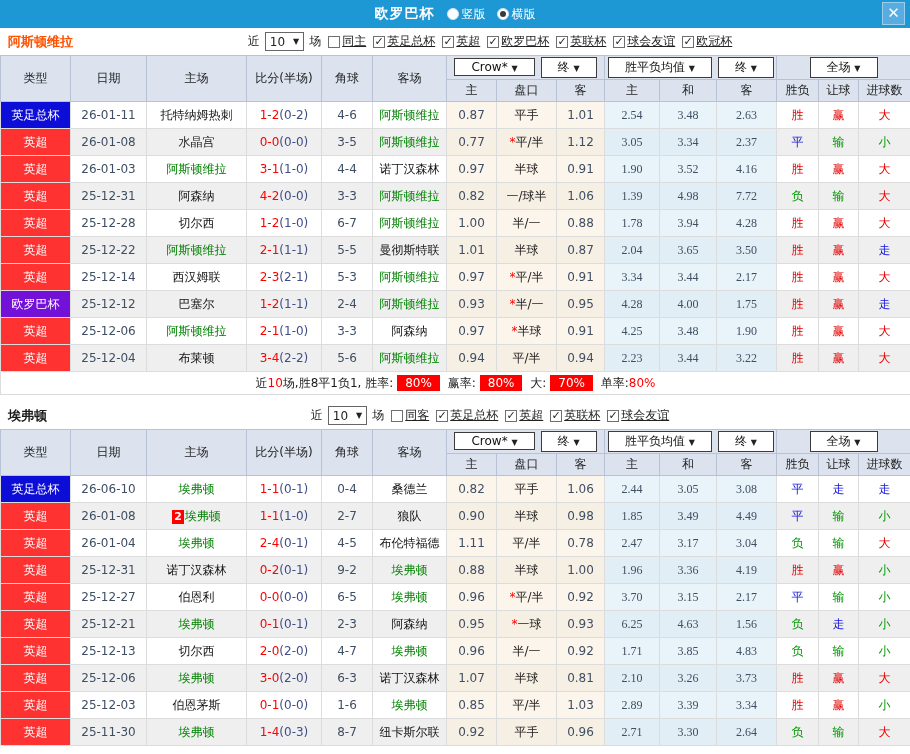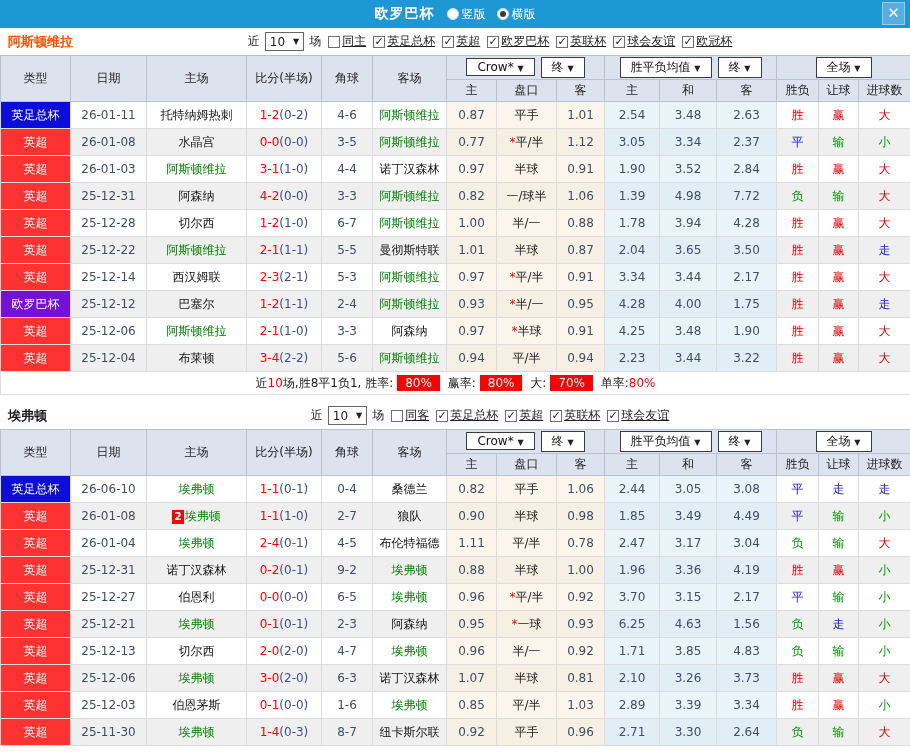--- a/index.html
+++ b/index.html
@@ -44,32 +44,32 @@
   .cb-label { color:#222;text-decoration:underline; }
   
   table { border-collapse:collapse; table-layout:fixed; width:910px; }
   th, td { text-align:center; overflow:hidden; white-space:nowrap; padding:0; }
   thead th {
     background:#dce3ef; border:1px solid #b7c2d4; color:#222;
     font-weight:normal; font-size:12px; height:22px;
   }
   .hdd {
     display:inline-block; border:1px solid #3c3c3c; background:#fff;
-    padding:1px 10px; margin:1px 3px; cursor:pointer; color:#111;
+    padding:1px 16px; margin:1px 3px; cursor:pointer; color:#111;
   }
   tbody td { height:27px; border:1px solid #dcdcdc; color:#3f4e63; background:#fff; }
   tr.even td { background:#efefef; }
   td.league { color:#fff; font-size:12px; }
   td.team { color:#141414; }
   .green { color:#008000; }
   .ft { color:#ff0000; }
   .ht { color:#3f4e8a; }
   td.crow { background:#fcf5eb !important; }
   tr.even td.crow { background:#f6efe4 !important; }
-  td.mean { background:#e9f4fa !important; }
+  td.mean { background:#e9f4fa !important;font-family:Liberation Serif, serif; }
   tr.even td.mean { background:#e2eef5 !important; }
   .hcap { color:#222; }
   .star { color:#ff0000; }
   .badge2 {
     background:#ff0000; color:#fff; font-size:11px; font-weight:bold;
     padding:0 2px; margin-right:1px; display:inline-block; line-height:14px;
   }
   tr.summary td { height:23px; background:#fff !important; color:#1a1a1a; font-size:12px;margin-left:20px; }
   .sbadge { background:#ff0000; color:#fff; padding:1px 8px; margin:0 4px; }
   .sred { color:#ff0000; }
@@ -199,21 +199,21 @@
             <td>26-01-03</td>
             <td class="team"><span class="green">阿斯顿维拉</span></td>
             <td><span class="ft">3-1</span><span class="ht">(1-0)</span></td>
             <td>4-4</td>
             <td class="team"><span>诺丁汉森林</span></td>
             <td class="crow">0.97</td>
             <td class="crow"><span class="hcap">半球</span></td>
             <td class="crow">0.91</td>
             <td class="mean">1.90</td>
             <td class="mean">3.52</td>
-            <td class="mean">2.84</td>
+            <td class="mean">4.16</td>
             <td style="color: rgb(230, 0, 0);">胜</td>
             <td style="color: rgb(230, 0, 0);">赢</td>
             <td style="color: rgb(230, 0, 0);">大</td>
           </tr>
           <tr class="even">
             <td class="league" style="background: rgb(255, 50, 50);">英超</td>
             <td>25-12-31</td>
             <td class="team"><span>阿森纳</span></td>
             <td><span class="ft">4-2</span><span class="ht">(0-0)</span></td>
             <td>3-3</td>

